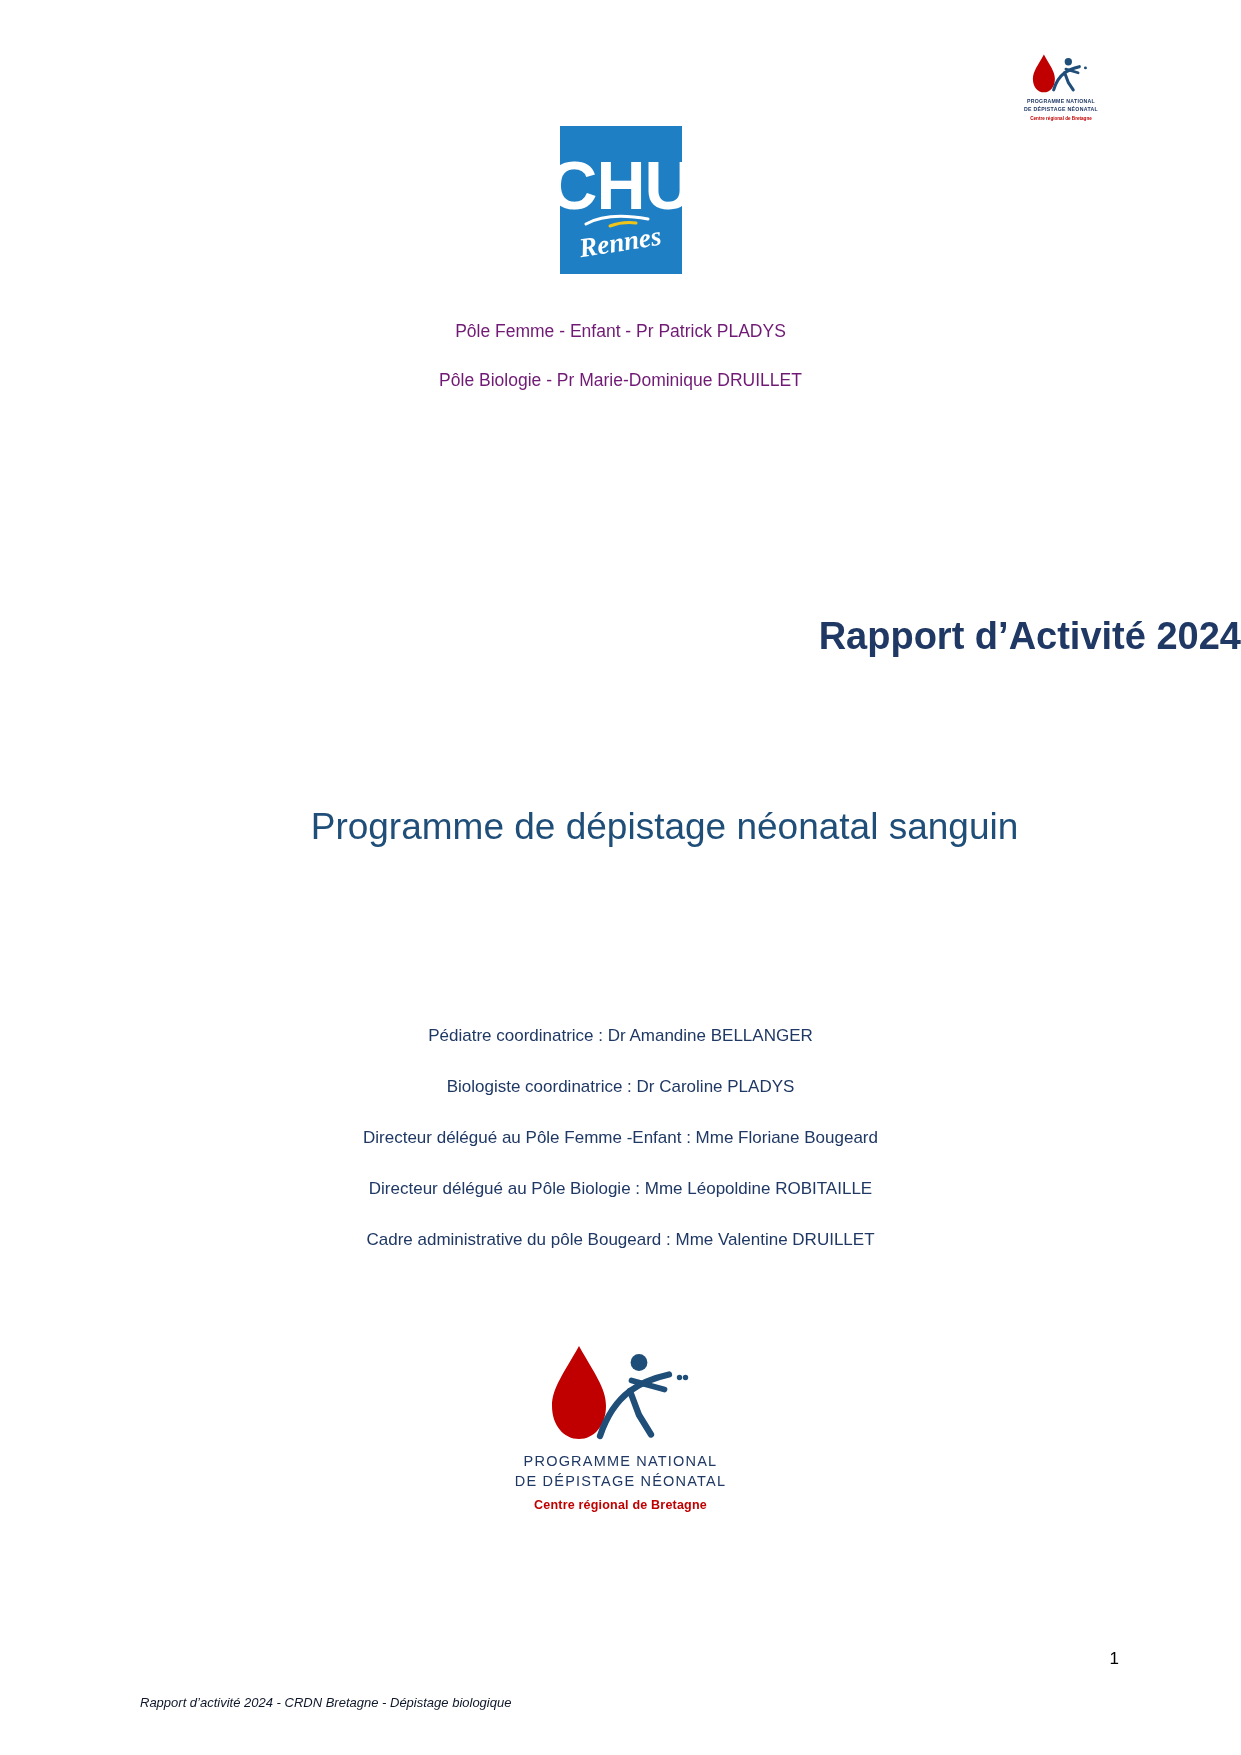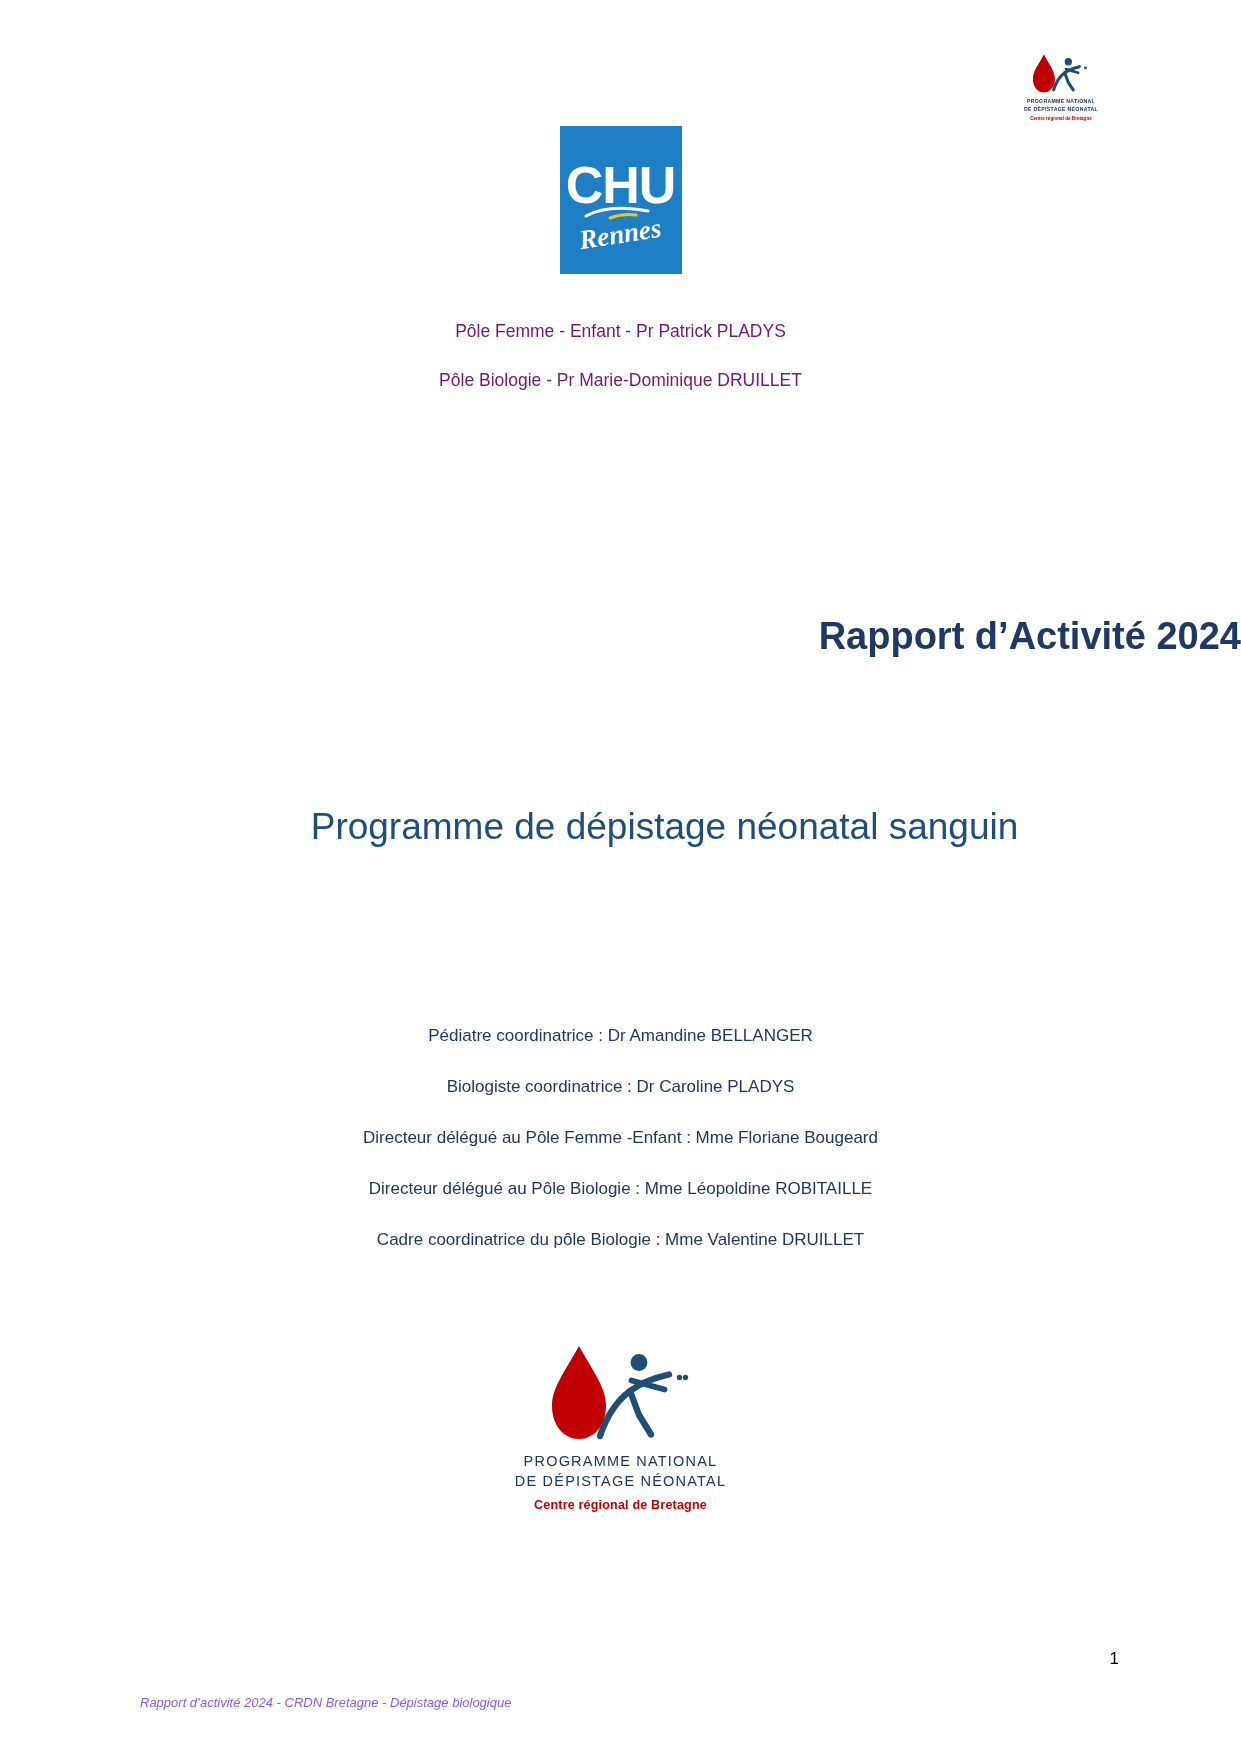--- a/index.html
+++ b/index.html
@@ -65,21 +65,21 @@
     background: #1f7fc4;
     display: flex;
     flex-direction: column;
     align-items: center;
     justify-content: center;
   }
   .chu-logo .chu-text {
     color: #ffffff;
     font-family: "Liberation Sans", sans-serif;
     font-weight: bold;
-    font-size: 52px;
+    font-size: 68px;
     letter-spacing: -1px;
     line-height: 1;
     margin-top: 8px;
   }
   .chu-logo .swoosh {
     width: 78px;
     height: 16px;
     position: relative;
     margin-top: -6px;
   }
@@ -197,21 +197,21 @@
     top: 12px;
     font-size: 17px;
     color: #000000;
   }
   .footer .footer-text {
     position: absolute;
     left: 140px;
     top: 58px;
     font-size: 13px;
     font-style: italic;
-    color: #8b5cf6;
+    color: #0f172a;
   }
 </style>
 </head>
 <body>
 
 <div class="page">
 
   <div class="corner-logo">
     <div class="mark">
       <svg viewBox="0 0 100 72" width="62" height="44" xmlns="http://www.w3.org/2000/svg" aria-hidden="true">
@@ -247,21 +247,21 @@
   </div>
 
   <h1 class="title-main">Rapport d’Activité 2024</h1>
   <h2 class="title-sub">Programme de dépistage néonatal sanguin</h2>
 
   <div class="people">
     <p class="p-line">Pédiatre coordinatrice : Dr Amandine BELLANGER</p>
     <p class="p-line">Biologiste coordinatrice : Dr Caroline PLADYS</p>
     <p class="p-line">Directeur délégué au Pôle Femme -Enfant : Mme Floriane Bougeard</p>
     <p class="p-line">Directeur délégué au Pôle Biologie : Mme Léopoldine ROBITAILLE</p>
-    <p class="p-line">Cadre coordinatrice du pôle Biologie : Mme Valentine DRUILLET</p>
+    <p class="p-line">Cadre administrative du pôle Bougeard : Mme Valentine DRUILLET</p>
   </div>
 
   <div class="bottom-logo">
     <div class="mark">
       <svg viewBox="0 0 100 72" width="150" height="108" xmlns="http://www.w3.org/2000/svg" aria-hidden="true">
         <path d="M22 4 C12 22 4 32 4 44 C4 57 12 66 22 66 C32 66 40 57 40 44 C40 32 32 22 22 4 Z" fill="#c00000"></path>
         <path d="M36 64 C41 49 48 40 56 34 C64 28 73 25 82 23" stroke="#1f4e79" stroke-width="4.2" fill="none" stroke-linecap="round"></path>
         <path d="M56 34 L62 50 L70 63" stroke="#1f4e79" stroke-width="4.2" fill="none" stroke-linecap="round"></path>
         <path d="M57 27 L79 33" stroke="#1f4e79" stroke-width="3.8" fill="none" stroke-linecap="round"></path>
         <circle cx="62" cy="15" r="5.6" fill="#1f4e79"></circle>

